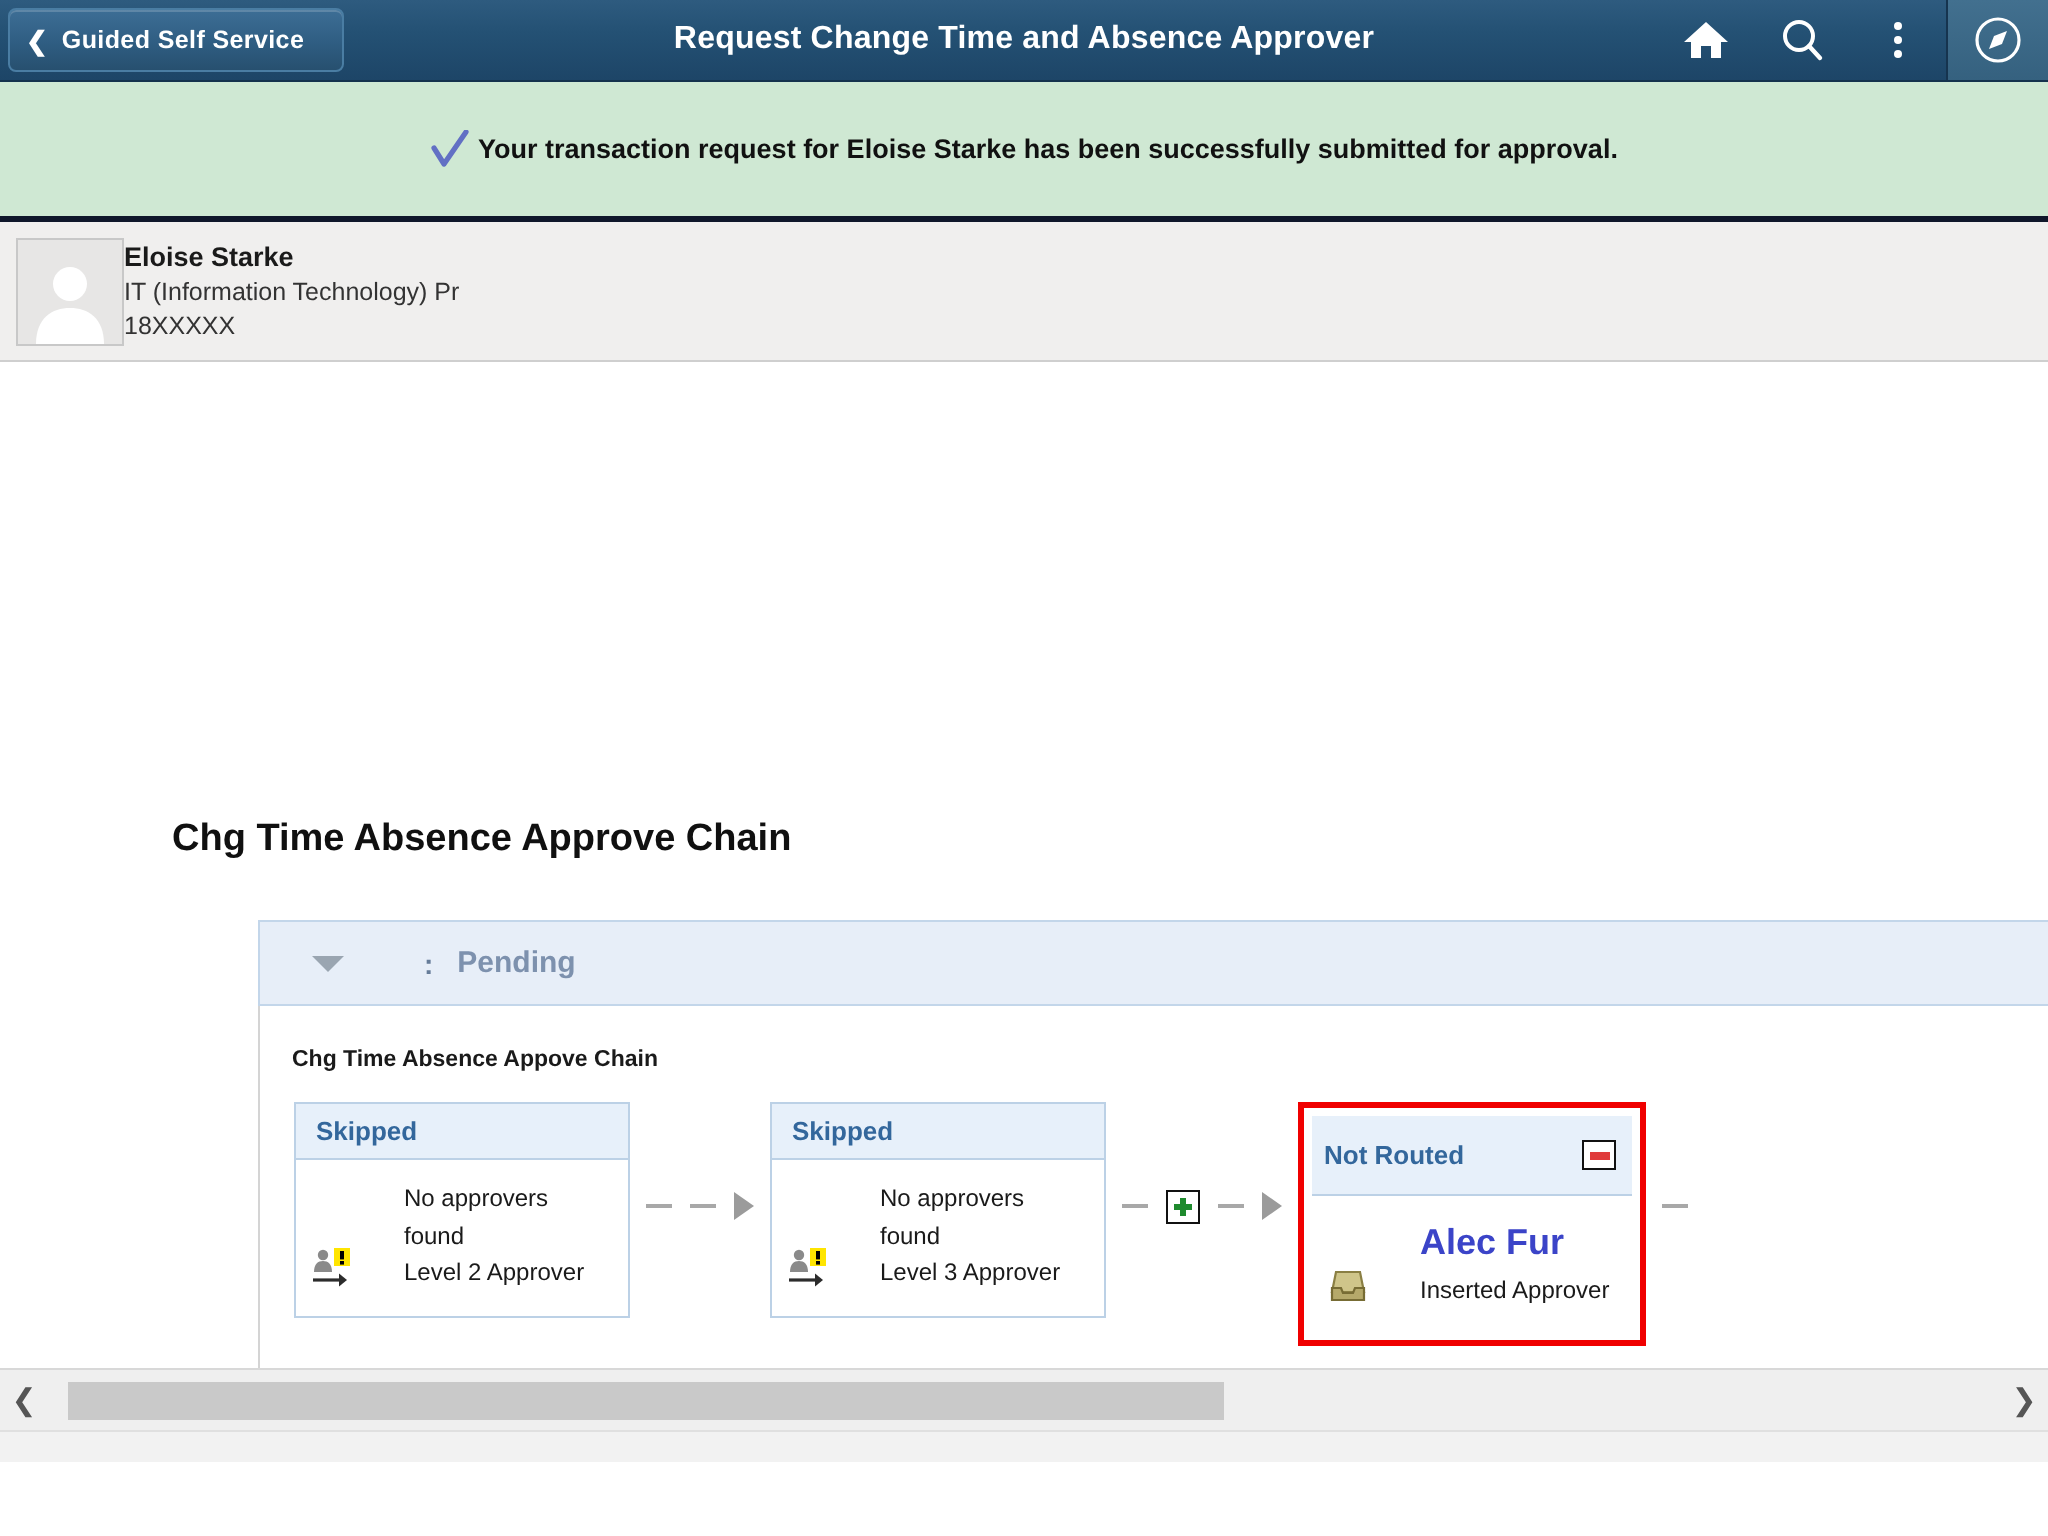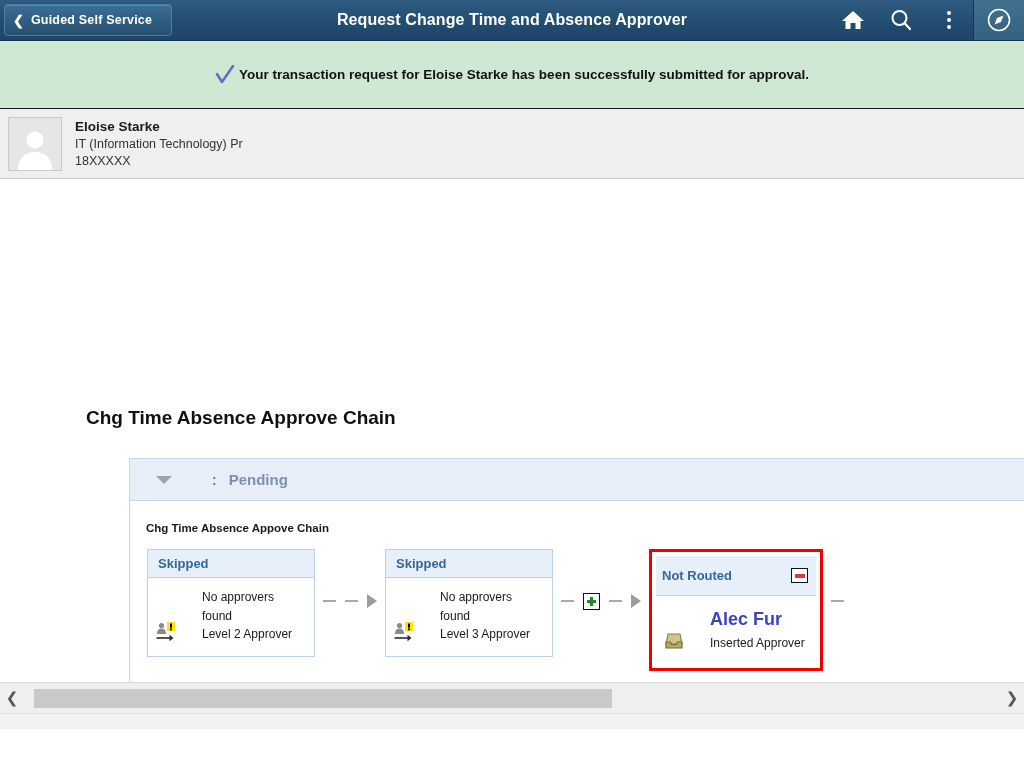--- a/index.html
+++ b/index.html
@@ -92,21 +92,21 @@
   .dots i {
     display: block;
     width: 4px; height: 4px;
     border-radius: 50%;
     background: #ffffff;
   }
 
   
   .success-bar {
     background: #cfe8d3;
-    border-bottom: 1px solid #0f172a;
+    border-bottom: 3px solid #0f172a;
     height: 67px;
     display: flex;
     align-items: center;
     justify-content: center;
   }
   .success-inner {
     display: flex;
     align-items: center;
     gap: 4px;
   }
@@ -136,21 +136,20 @@
     height: 52px;
     border: 1px solid #c8c8c8;
     background: #e7e6e5;
     display: flex;
     align-items: flex-end;
     justify-content: center;
     overflow: hidden;
     flex: 0 0 auto;
   }
   .emp-info {
-    margin-left: 13px;
     line-height: 1.35;
   }
   .emp-name {
     font-size: 13.5px;
     font-weight: bold;
     color: #1a1a1a;
   }
   .emp-dept, .emp-id {
     font-size: 12.5px;
     color: #333333;

